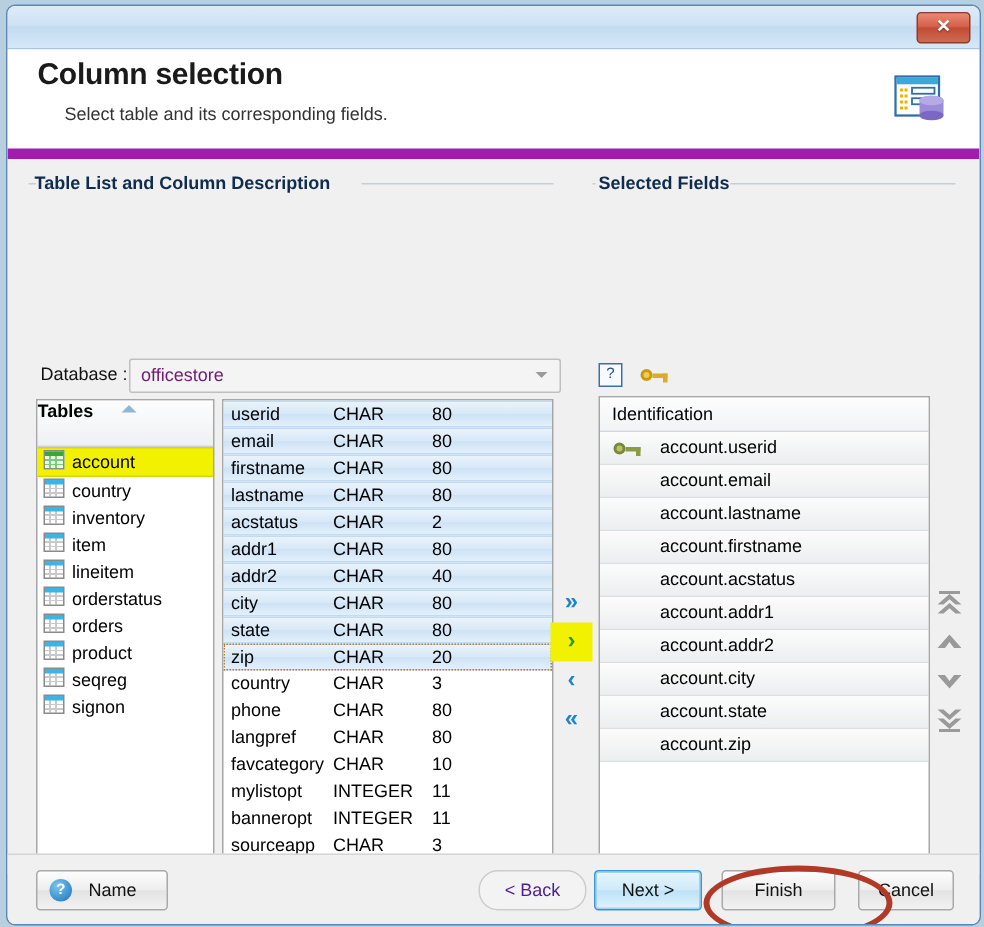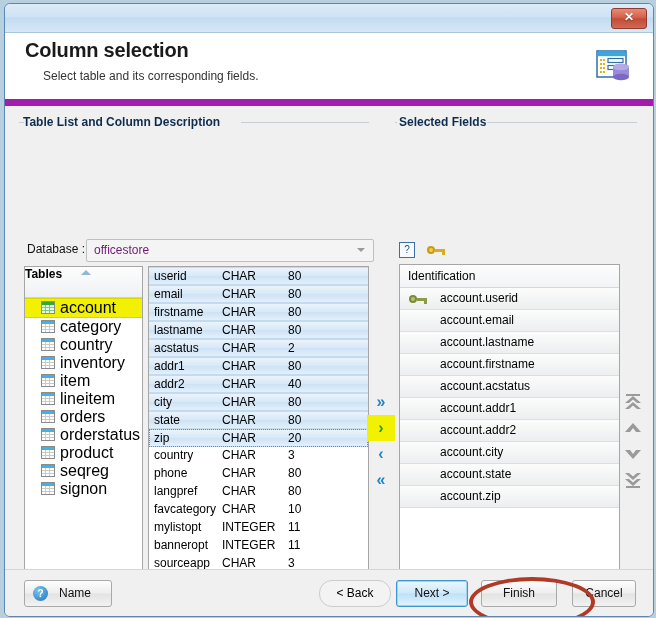--- a/index.html
+++ b/index.html
@@ -73,22 +73,22 @@
   .panel{position:absolute;background:#fff;border:1px solid #a6a6a6;overflow:hidden;}
   .sort-tri{
     position:absolute;left:56px;top:-9px;width:0;height:0;
     border-left:5px solid transparent;border-right:5px solid transparent;
     border-bottom:5px solid #8fb8d6;
   }
   
   #tables-panel{left:19px;top:160px;width:117px;height:396px;}
   #tables-panel .head-wrap{position:relative;height:30px;background:linear-gradient(to bottom,#fdfdfd,#eef1f4);border-bottom:1px solid #ccd2d8;font-weight:bold;}
   .tbl-row{
-    position:relative;height:18px;line-height:18px;padding-left:16px;
-    font-size:16px;white-space:nowrap;cursor:pointer;
+    position:relative;height:18px;line-height:18px;padding-left:4px;
+    font-size:12px;white-space:nowrap;cursor:pointer;
   }
   .tbl-row.sel{background:#f2f200;border-top:1px solid #d8d800;border-bottom:1px solid #d8d800;}
   .tbl-ico{
     display:inline-block;width:12px;height:11px;vertical-align:-1px;
     border:1px solid #8a8a8a;background:#fff;position:relative;margin-right:5px;
     background-image:linear-gradient(to right,transparent 3px,#c9c9c9 3px,#c9c9c9 4px,transparent 4px,transparent 7px,#c9c9c9 7px,#c9c9c9 8px,transparent 8px),
                      linear-gradient(to bottom,transparent 5px,#c9c9c9 5px,#c9c9c9 6px,transparent 6px,transparent 8px,#c9c9c9 8px,#c9c9c9 9px,transparent 9px);
   }
   .tbl-ico::before{content:"";position:absolute;left:0;top:0;width:12px;height:3px;background:#3cb4e5;}
   .tbl-row.sel .tbl-ico{background-color:#e8ffe8;}
@@ -161,21 +161,21 @@
   
   .footer{
     position:absolute;left:0;bottom:0;width:648px;height:46px;
     background:#f0f0f0;border-top:1px solid #d5d5d5;
   }
   .btn{
     position:absolute;height:25px;border:1px solid #a9a9a9;border-radius:3px;
     background:linear-gradient(to bottom,#fdfdfd,#eeeeee 48%,#e3e3e3 52%,#f2f2f2);
     font-size:12px;color:#111;text-align:center;line-height:24px;cursor:pointer;
   }
-  .btn.disabled{color:#000000;border-color:#cccccc;background:#f3f3f3;cursor:default;border-radius:13px;}
+  .btn.disabled{color:#4c1d95;border-color:#cccccc;background:#f3f3f3;cursor:default;border-radius:13px;}
   .btn.focus{
     border:1px solid #3c97cf;box-shadow:0 0 0 1px #9fd2ef inset;
     background:linear-gradient(to bottom,#eaf6fd,#cfeaf9 48%,#bde2f7 52%,#e1f3fd);
   }
   #help-btn{left:19px;top:10px;width:72px;padding-left:14px;}
   .help-ico{
     position:absolute;left:8px;top:5px;width:15px;height:15px;border-radius:50%;
     background:radial-gradient(circle at 35% 30%,#79c6f0,#1b72b8);
     color:#fff;font-size:10px;font-weight:bold;line-height:15px;text-align:center;
   }
@@ -242,27 +242,26 @@
       <div class="arrow"></div>
     </div>
 
     <div class="panel" id="tables-panel">
       <div class="head-wrap">
         <div class="sort-tri" style="top:3px;"></div>
         <div class="ht" style="left:8px;top:11px;">Tables</div>
       </div>
       <div id="tables-rows">
           <div class="tbl-row sel"><span class="tbl-ico"></span><span>account</span></div>
-          <div class="tbl-row"><span class="tbl-ico"></span><span>category</span></div>
           <div class="tbl-row"><span class="tbl-ico"></span><span>country</span></div>
           <div class="tbl-row"><span class="tbl-ico"></span><span>inventory</span></div>
           <div class="tbl-row"><span class="tbl-ico"></span><span>item</span></div>
           <div class="tbl-row"><span class="tbl-ico"></span><span>lineitem</span></div>
+          <div class="tbl-row"><span class="tbl-ico"></span><span>orderstatus</span></div>
           <div class="tbl-row"><span class="tbl-ico"></span><span>orders</span></div>
-          <div class="tbl-row"><span class="tbl-ico"></span><span>orderstatus</span></div>
           <div class="tbl-row"><span class="tbl-ico"></span><span>product</span></div>
           <div class="tbl-row"><span class="tbl-ico"></span><span>seqreg</span></div>
           <div class="tbl-row"><span class="tbl-ico"></span><span>signon</span></div>
         </div>
     </div>
 
     <div class="panel" id="cols-panel">
       <div id="cols-rows">
           <div class="grid-row sel">
             <div class="c-name">userid</div>

